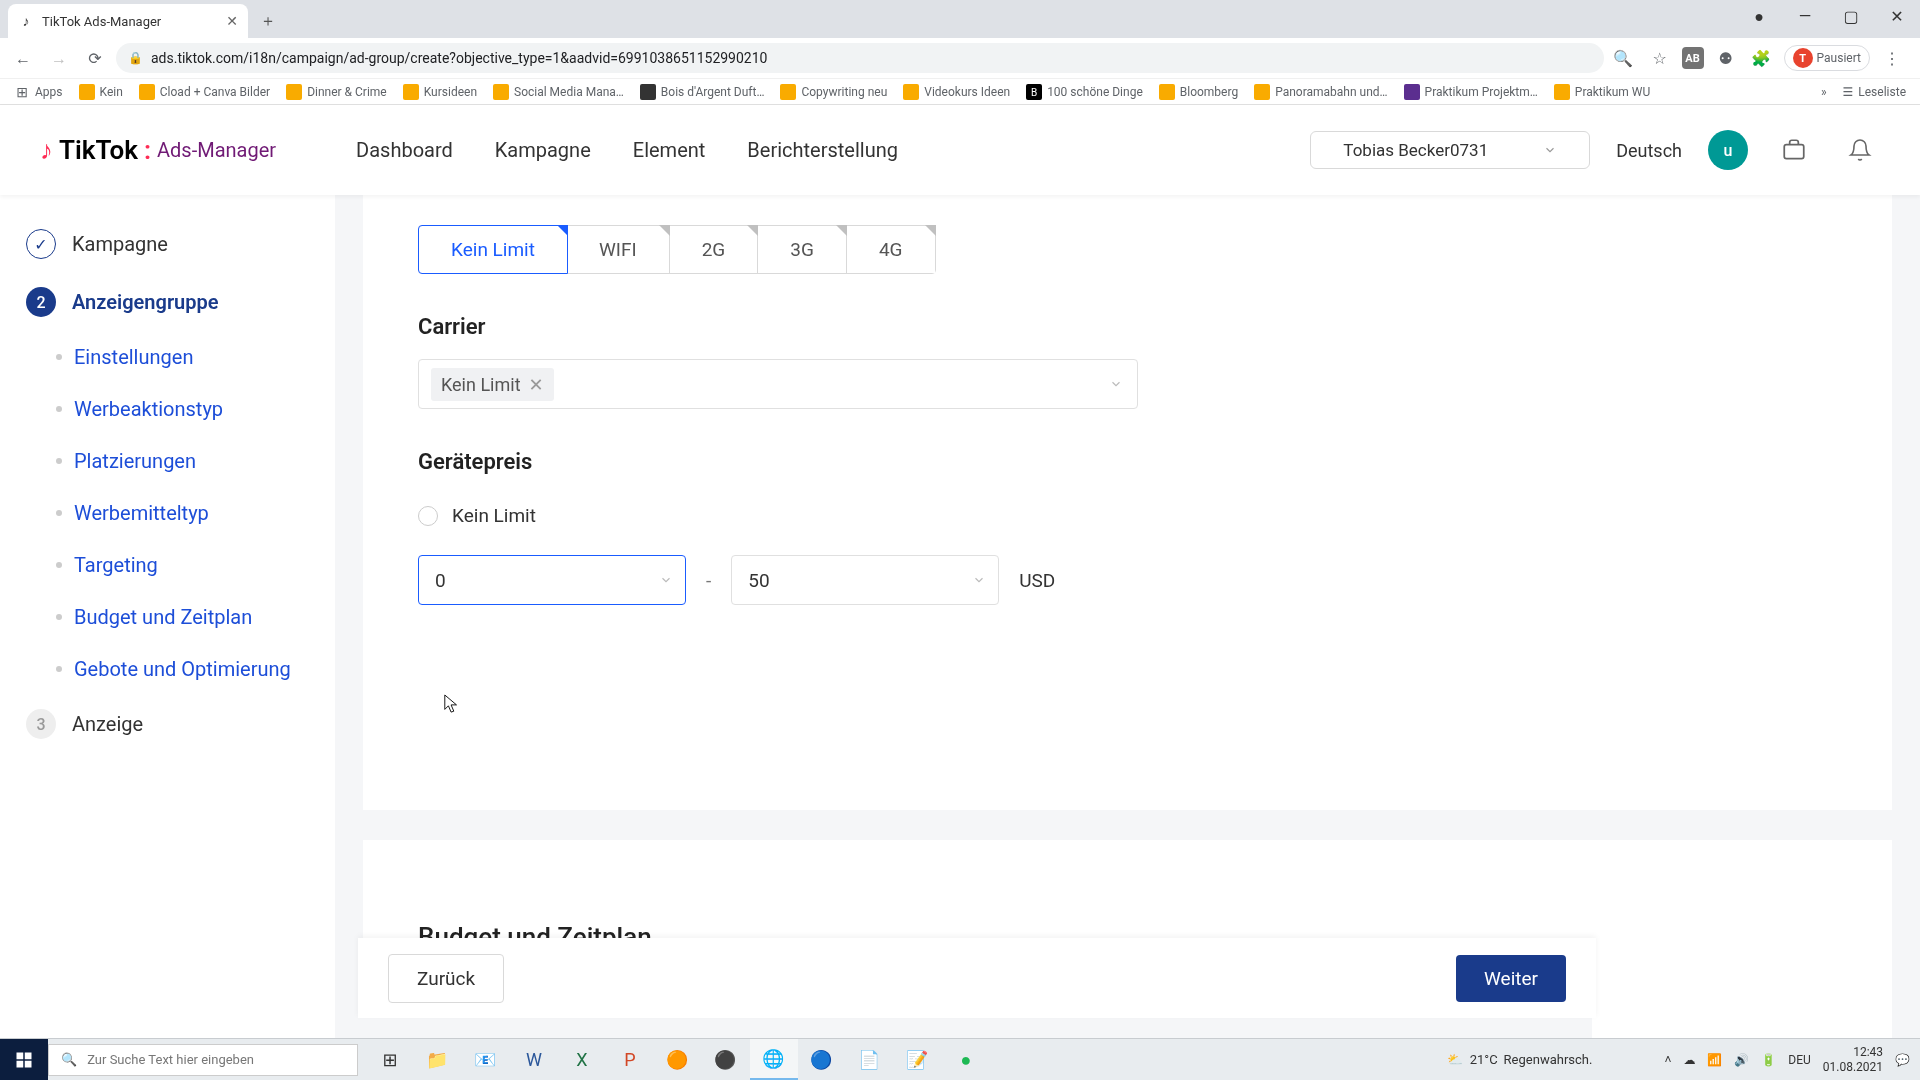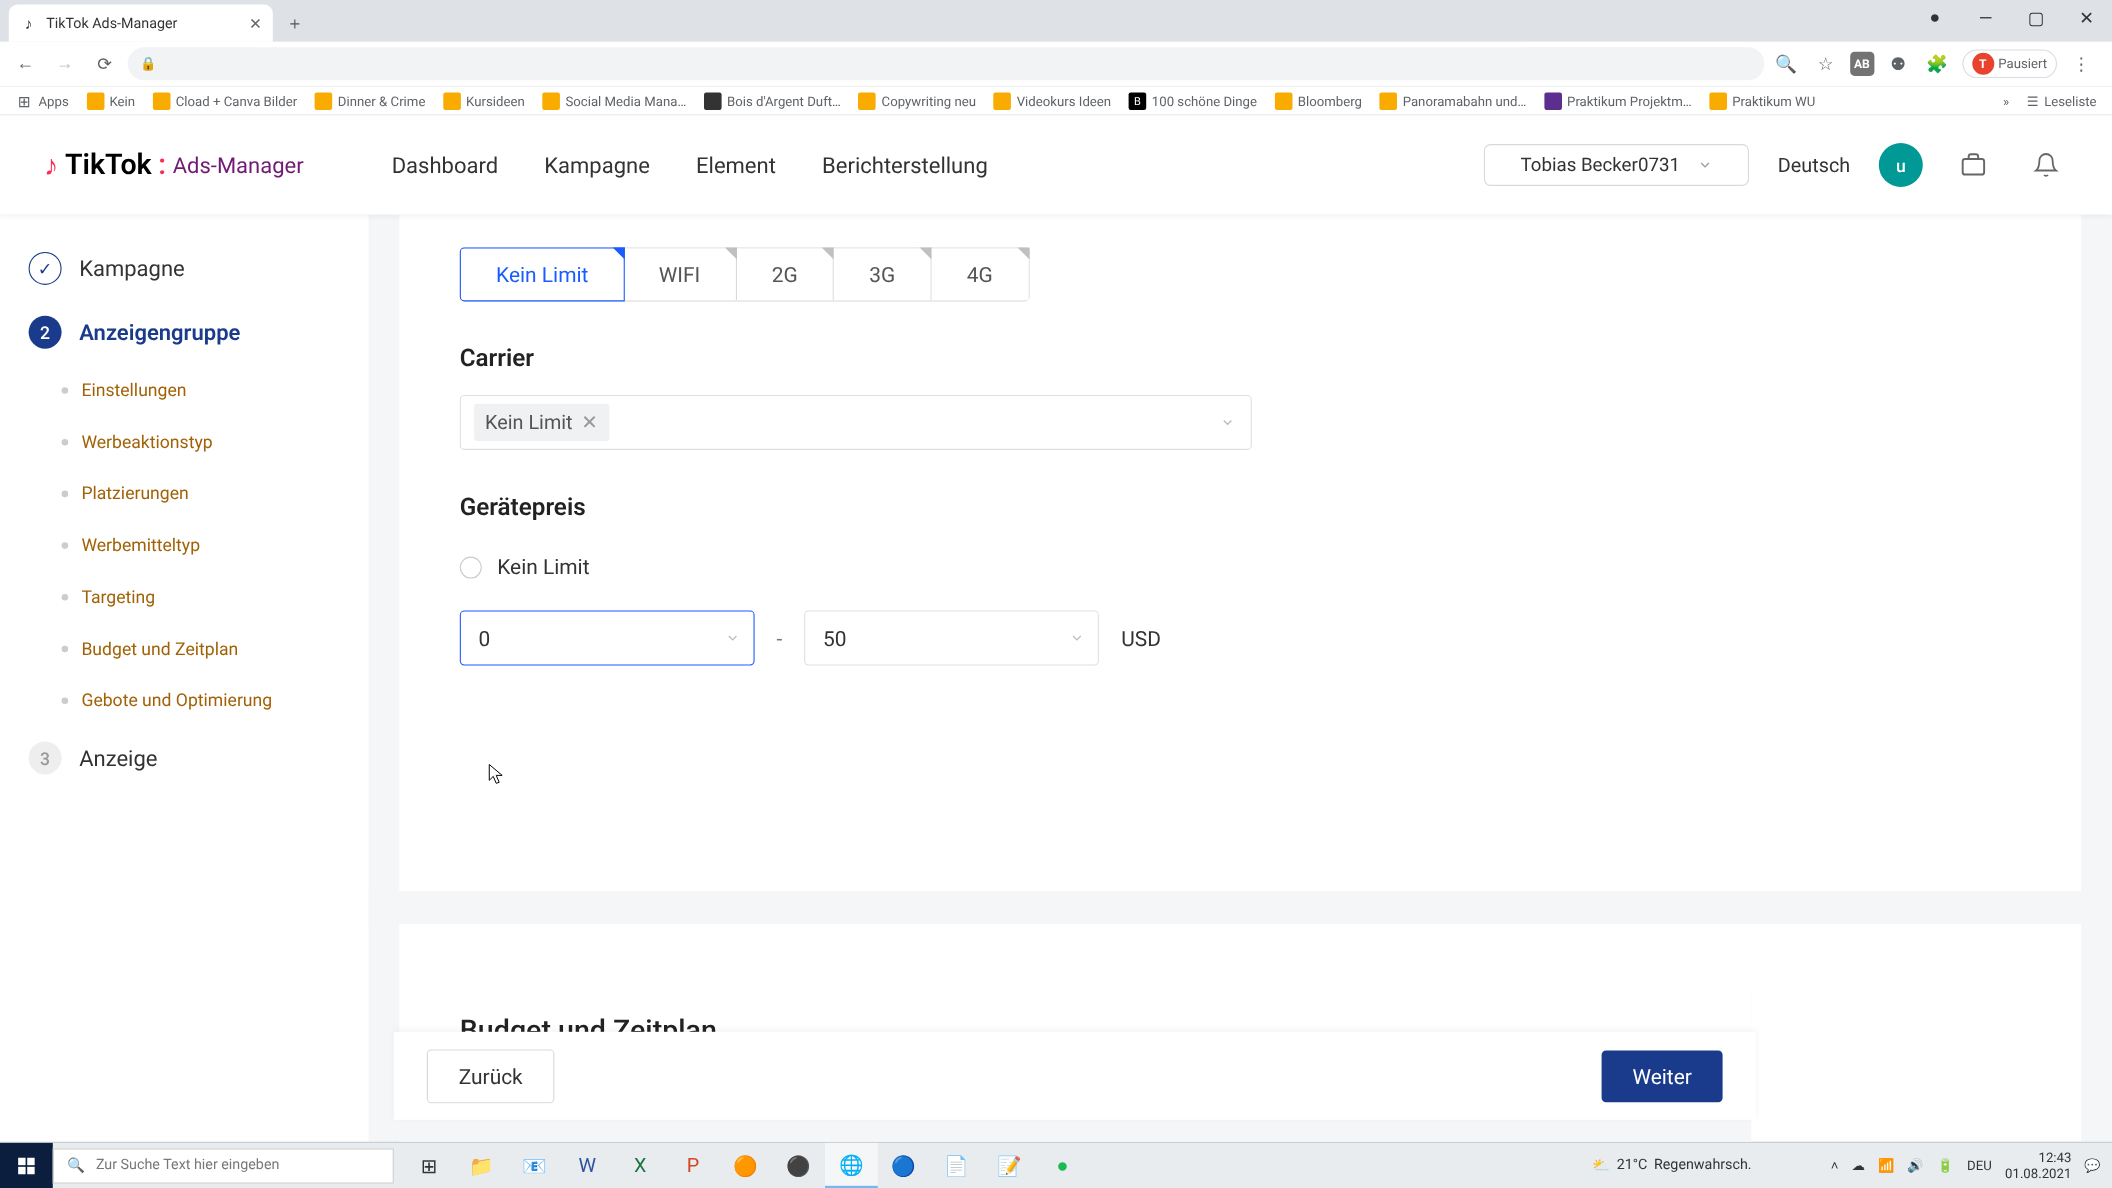--- a/index.html
+++ b/index.html
@@ -33,36 +33,36 @@
 .bookmarks .spacer { flex: 1; }
 
 
 .app-header { height: 90px; background: #fff; display: flex; align-items: center; padding: 0 40px; gap: 40px; box-shadow: 0 2px 4px rgba(0,0,0,0.05); position: relative; z-index: 5; }
 .logo { display: flex; align-items: center; gap: 6px; font-size: 26px; font-weight: 600; color: #000; }
 .logo .note { color: #fe2c55; }
 .logo .sub { font-size: 20px; font-weight: 400; color: #701a75; }
 .nav { display: flex; gap: 42px; font-size: 20px; color: #333; margin-left: 40px; }
 .nav-item { cursor: pointer; }
 .header-right { margin-left: auto; display: flex; align-items: center; gap: 26px; }
-.account-dd { border: 1px solid #d9d9d9; border-radius: 6px; padding: 8px 32px; display: flex; align-items: center; gap: 16px; font-size: 17px; cursor: pointer; min-width: 240px; color: #333; }
+.account-dd { border: 1px solid #d9d9d9; border-radius: 6px; padding: 8px 32px; display: flex; align-items: center; gap: 55px; font-size: 17px; cursor: pointer; min-width: 240px; color: #333; }
 .lang { font-size: 18px; color: #333; cursor: pointer; }
 .hicon { width: 40px; height: 40px; display: flex; align-items: center; justify-content: center; color: #666; cursor: pointer; }
 .hicon.avatar { background: #009995; border-radius: 50%; color: #fff; font-weight: 500; }
 
 
 .main { display: flex; height: calc(100% - 105px - 90px - 42px); background: #f5f6f8; }
 .sidebar { width: 335px; background: #fff; padding-top: 20px; }
 .step { display: flex; align-items: center; gap: 16px; padding: 14px 26px; font-size: 20px; color: #333; cursor: pointer; }
 .step .num { width: 30px; height: 30px; border-radius: 50%; display: flex; align-items: center; justify-content: center; font-size: 16px; font-weight: 500; }
 .step.done .num { background: #fff; border: 1.5px solid #1a3b8b; color: #1a3b8b; }
 .step.active { font-weight: 600; color: #1a3b8b; }
 .step.active .num { background: #1a3b8b; color: #fff; }
 .step.pending .num { background: #eee; color: #999; }
 .substeps { padding-left: 46px; }
-.substep { display: flex; align-items: center; gap: 12px; padding: 14px 10px; font-size: 16px; color: #a16207; cursor: pointer; }
+.substep { display: flex; align-items: center; gap: 12px; padding: 14px 10px; font-size: 20px; color: #1d4ed8; cursor: pointer; }
 .substep::before { content: ''; width: 6px; height: 6px; border-radius: 50%; background: #ccc; }
 
 .content-wrap { flex: 1; display: flex; padding: 0 28px; gap: 28px; overflow: hidden; position: relative; }
 .form-panel { flex: 1; background: #fff; padding: 30px 55px; overflow-y: auto; position: relative; }
 .section-title { font-size: 22px; font-weight: 600; color: #222; margin-bottom: 20px; }
 .seg-group { display: flex; border: 1px solid #d9d9d9; border-radius: 4px; overflow: visible; width: fit-content; margin-bottom: 40px; }
 .seg { padding: 12px 32px; font-size: 19px; color: #555; cursor: pointer; border-right: 1px solid #d9d9d9; position: relative; background: #fff; }
 .seg:last-child { border-right: none; }
 .seg.selected { color: #1a5cff; border: 1.5px solid #1a5cff; margin: -1px; z-index: 1; border-radius: 4px 0 0 4px; }
 .seg .corner { position: absolute; top: -1px; right: -1px; width: 0; height: 0; border-style: solid; border-width: 0 11px 11px 0; border-color: transparent #c0c0c0 transparent transparent; }
@@ -135,20 +135,21 @@
       <div class="win-btn">▢</div>
       <div class="win-btn">✕</div>
     </div>
   </div>
   <div class="addr-bar">
     <div class="nav-btn">←</div>
     <div class="nav-btn disabled">→</div>
     <div class="nav-btn">⟳</div>
     <div class="url-field">
       <span class="lock">🔒</span>
+      <span class="url-text">ads.tiktok.com/i18n/campaign/ad-group/create?objective_type=1&amp;aadvid=6991038651152990210</span>
     </div>
     <div class="addr-icons">
       <div class="addr-icon">🔍</div>
       <div class="addr-icon">☆</div>
       <div class="addr-icon" style="background:#737373;color:#fff;width:22px;height:22px;border-radius:4px;font-size:11px;font-weight:bold;">AB</div>
       <div class="addr-icon">⚉</div>
       <div class="addr-icon">🧩</div>
       <div class="ext-pill">
         <span class="avatar">T</span>
         <span>Pausiert</span>

